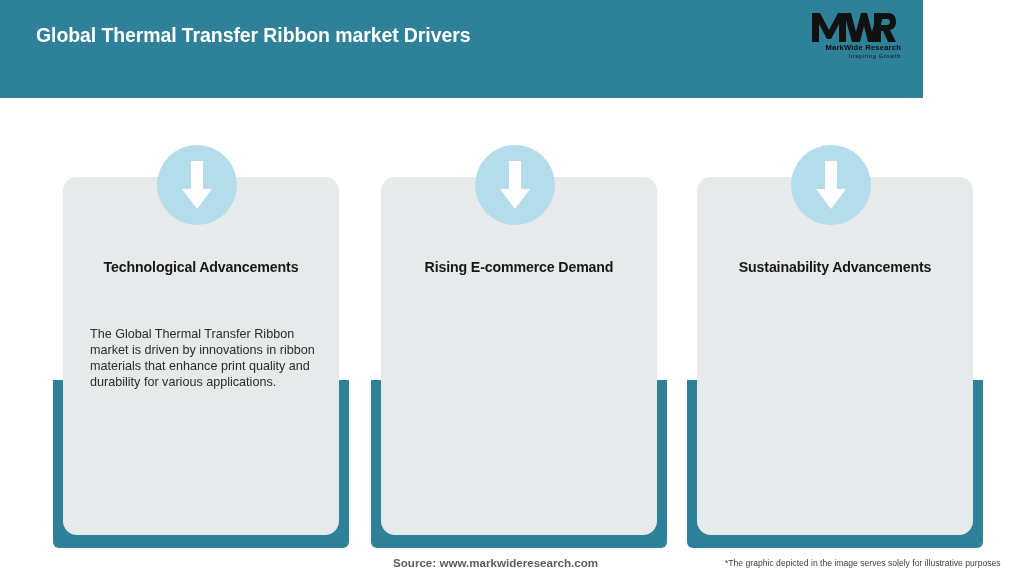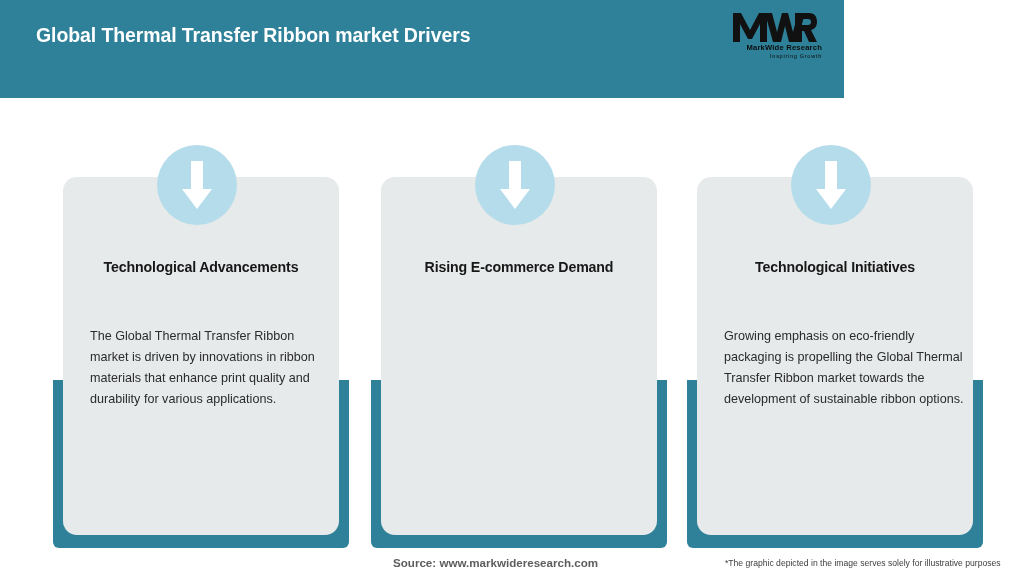--- a/index.html
+++ b/index.html
@@ -13,21 +13,21 @@
     font-family: "Liberation Sans", sans-serif;
     overflow: hidden;
     position: relative;
   }
 
   
   .header {
     position: absolute;
     left: 0;
     top: 0;
-    width: 844px;
+    width: 923px;
     height: 98px;
     background: #2e8198;
   }
   .header-title {
     position: absolute;
     left: 36px;
     top: 24px;
     font-size: 19.5px;
     font-weight: bold;
     color: #ffffff;
@@ -136,21 +136,21 @@
     color: #171717;
     letter-spacing: -0.15px;
   }
 
   .card-body {
     position: absolute;
     left: 52px;
     top: 228px;
     width: 240px;
     font-size: 12.6px;
-    line-height: 21px;
+    line-height: 16px;
     color: #2b2b2b;
   }
 
   
   .source {
     position: absolute;
     left: 393px;
     top: 556px;
     font-size: 11.6px;
     font-weight: bold;
@@ -209,20 +209,19 @@
   </div>
 
   <div class="card-wrap c2">
     <div class="frame"></div>
     <div class="panel"></div>
     <div class="badge">
       <svg viewBox="0 0 38 52">
           <path d="M13 2 L25 2 L25 30 L34 30 L19 50 L4 30 L13 30 Z" fill="#ffffff"></path>
         </svg>
     </div>
-    <div class="card-title">Technological Initiatives</div>
-    <div class="card-body">Growing emphasis on eco-friendly packaging is propelling the Global Thermal Transfer Ribbon market towards the development of sustainable ribbon options.</div>
+    <div class="card-title">Sustainability Advancements</div>
   </div>
 
 </div>
 
 <div class="source">Source: www.markwideresearch.com</div>
 <div class="disclaimer">*The graphic depicted in the image serves solely for illustrative purposes</div>
 
 </body></html>

